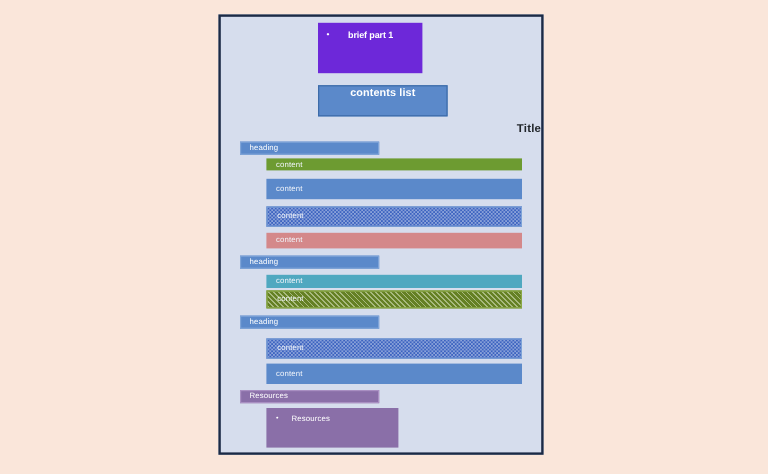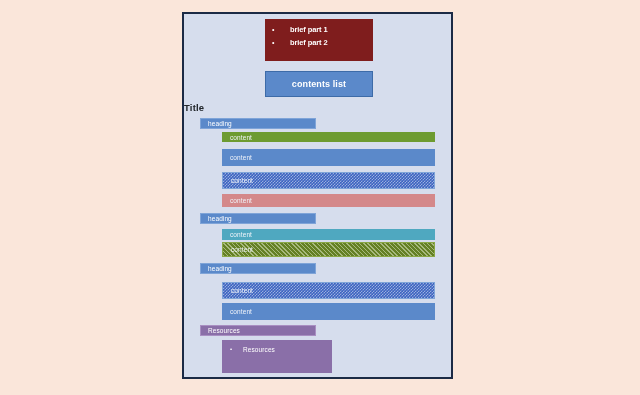--- a/index.html
+++ b/index.html
@@ -25,23 +25,23 @@
     background: #d6dded;
     border: 2px solid #1b2a45;
     box-sizing: border-box;
   }
 
   
   #brief-box {
     position: absolute;
     left: 81px;
     top: 5px;
-    width: 108px;
+    width: 87px;
     height: 42px;
-    background: #7f1d1d;
+    background: #6d28d9;
     box-sizing: border-box;
     padding: 4px 0 0 0;
   }
   .brief-row {
     display: flex;
     align-items: center;
     height: 12px;
     margin: 0 0 1px 0;
     padding-left: 7px;
   }
@@ -66,37 +66,37 @@
   #contents-list-button {
     position: absolute;
     left: 81px;
     top: 57px;
     width: 108px;
     height: 26px;
     background: #5b89ca;
     border: 1px solid #3d6ba8;
     box-sizing: border-box;
     display: flex;
-    align-items: center;
+    align-items: flex-start;
     justify-content: center;
   }
   #contents-list-button span {
     font-size: 9px;
     font-weight: bold;
     color: #ffffff;
     letter-spacing: 0.1px;
   }
 
   
   #page-title {
     position: absolute;
     left: 0;
     top: 88px;
     width: 100%;
-    text-align: left;
+    text-align: right;
     font-size: 9.5px;
     font-weight: bold;
     color: #22262b;
     letter-spacing: 0.2px;
   }
 
   
   #body-stack {
     position: absolute;
     left: 0;
@@ -226,24 +226,20 @@
 </head>
 <body>
 
 <div id="slide-frame">
 
   <div id="brief-box">
     <div class="brief-row">
       <span class="brief-bullet">•</span>
       <span class="brief-text">brief part 1</span>
     </div>
-    <div class="brief-row">
-      <span class="brief-bullet">•</span>
-      <span class="brief-text">brief part 2</span>
-    </div>
   </div>
 
   <div id="contents-list-button">
     <span>contents list</span>
   </div>
 
   <div id="page-title">Title</div>
 
   <div id="body-stack">
 

